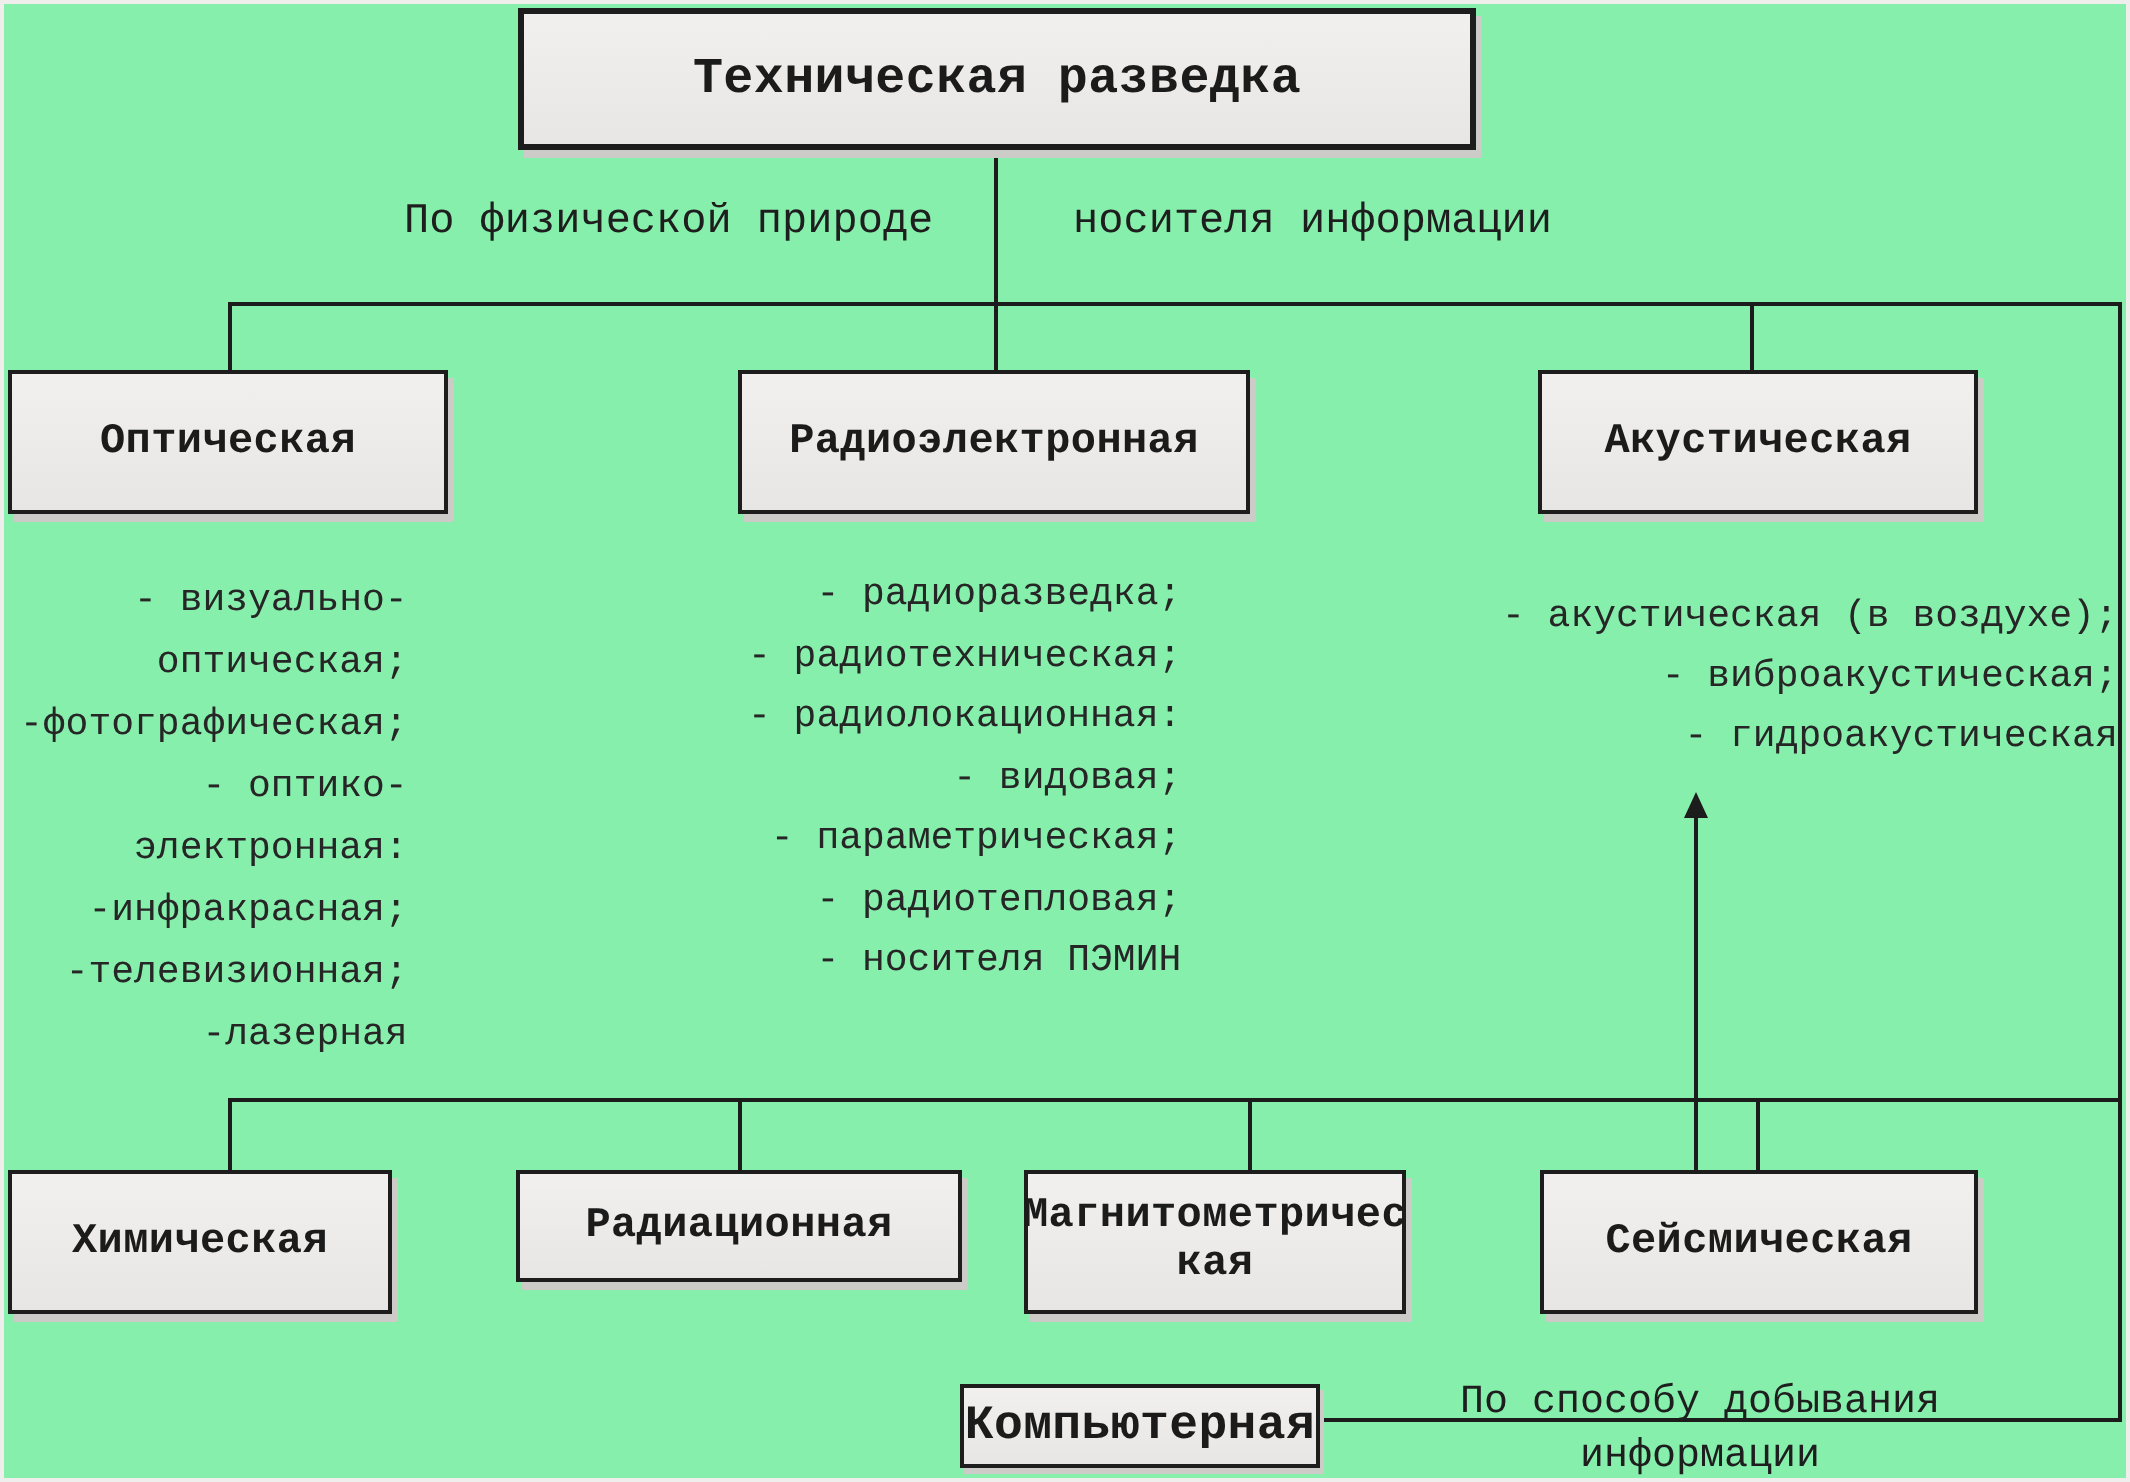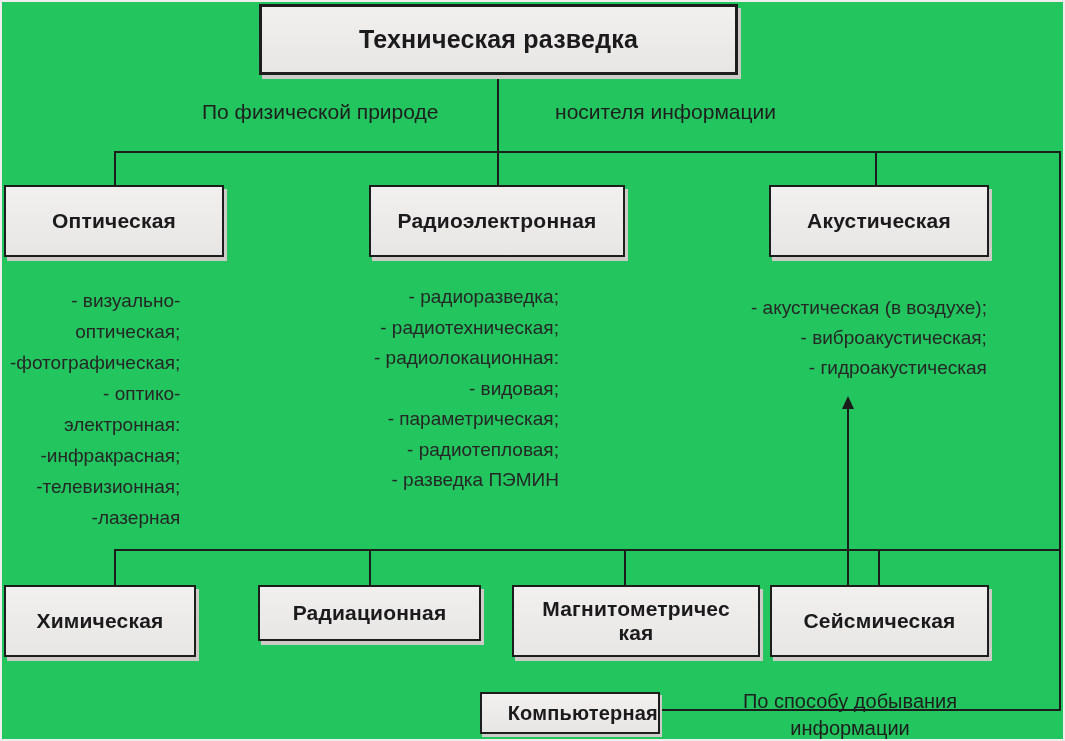--- a/index.html
+++ b/index.html
@@ -1,42 +1,42 @@
 <!DOCTYPE html>
 <html><head>
 <meta charset="utf-8">
 <style>
   html, body { margin: 0; padding: 0; background: #ffffff; }
   .diagram {
     position: relative;
     width: 1065px;
     height: 741px;
-    background: #22c55e;
-    font-family: Liberation Sans, sans-serif;
+    background: #86efac;
+    font-family: Liberation Mono, monospace;
     color: #1b1b1b;
     overflow: hidden;
     box-shadow: inset 0 0 0 2px #efeeec;
   }
   .node {
     position: absolute;
     box-sizing: border-box;
     border: 2px solid #1d1d1d;
     background: linear-gradient(180deg, #f1f0ee 0%, #eceb e9 55%, #e7e6e4 100%);
     background: linear-gradient(180deg, #f1f0ee 0%, #e7e6e4 100%);
     box-shadow: 3px 4px 0 #cccbc8;
     display: flex;
     align-items: center;
     justify-content: center;
     text-align: center;
     font-weight: bold;
     font-size: 21px;
     letter-spacing: 0.2px;
   }
   .node.top { border-width: 3px; font-size: 25px; }
-  .node.small { font-size: 20px; box-shadow: 2px 3px 0 #cccbc8; justify-content: flex-end; }
+  .node.small { font-size: 24px; box-shadow: 2px 3px 0 #cccbc8; }
   .line { position: absolute; background: #1c1c1c; }
   .label { position: absolute; font-size: 21px; color: #1e1e1e; white-space: nowrap; }
   .list { position: absolute; font-size: 19px; color: #262626; white-space: nowrap; text-align: right; }
   .list .li { height: 31px; line-height: 31px; }
   .list.mid .li { height: 30.5px; line-height: 30.5px; }
   .list.right .li { height: 30px; line-height: 30px; }
   .arrowhead {
     position: absolute;
     width: 0; height: 0;
     border-left: 6px solid transparent;
@@ -90,21 +90,21 @@
   </div>
 
   <div class="node" style="left:4px; top:585px; width:192px; height:72px;">
     <span>Химическая</span>
   </div>
 
   <div class="node" style="left:258px; top:585px; width:223px; height:56px;text-align:center;">
     <span>Радиационная</span>
   </div>
 
-  <div class="node" style="left:512px; top:585px; width:248px; height:72px;">
+  <div class="node" style="left:512px; top:585px; width:191px; height:72px;">
     <span class="two-line">
       <span>Магнитометричес</span>
       <span>кая</span>
     </span>
   </div>
 
   <div class="node" style="left:770px; top:585px; width:219px; height:72px;">
     <span>Сейсмическая</span>
   </div>
 
@@ -133,21 +133,21 @@
     <div class="li">-лазерная</div>
   </div>
 
   <div class="list mid" style="left:374px; top:282px;">
     <div class="li">- радиоразведка;</div>
     <div class="li">- радиотехническая;</div>
     <div class="li">- радиолокационная:</div>
     <div class="li">- видовая;</div>
     <div class="li">- параметрическая;</div>
     <div class="li">- радиотепловая;</div>
-    <div class="li">- разведка ПЭМИН</div>
+    <div class="li">- носителя ПЭМИН</div>
   </div>
 
   <div class="list right" style="left:751px; top:293px;">
     <div class="li">- акустическая (в воздухе);</div>
     <div class="li">- виброакустическая;</div>
     <div class="li">- гидроакустическая</div>
   </div>
 
 </div>
 

